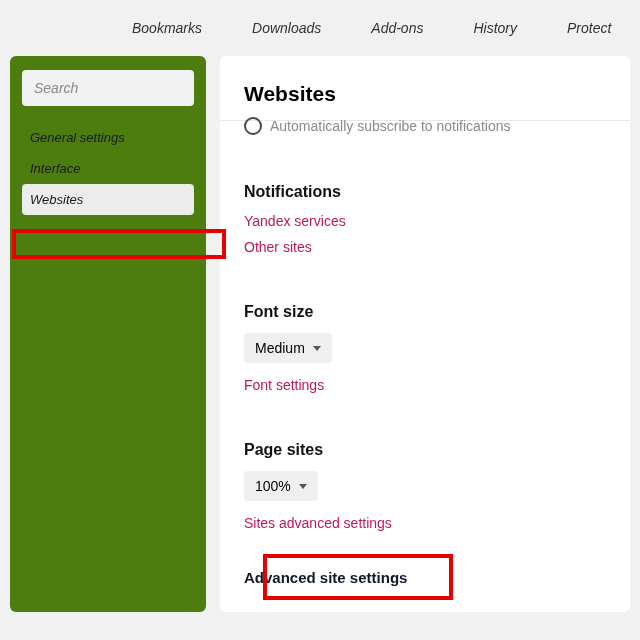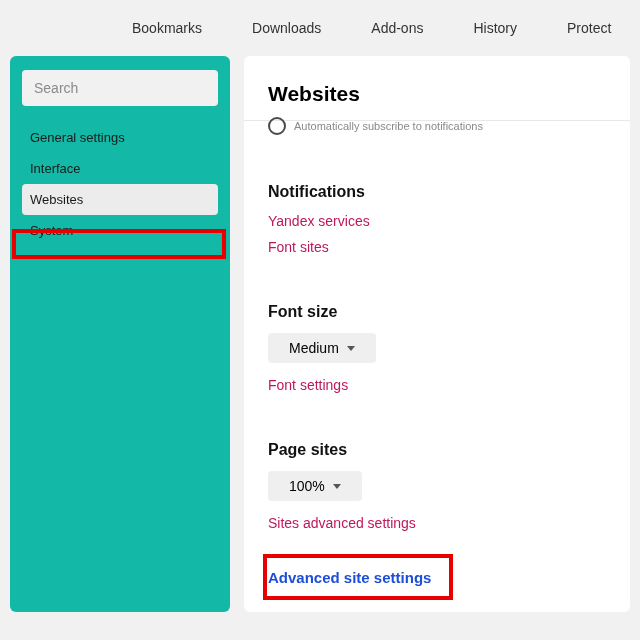--- a/index.html
+++ b/index.html
@@ -1,34 +1,34 @@
 <!DOCTYPE html>
 <html><head>
   <meta charset="utf-8">
   <style>
     * { margin: 0; padding: 0; box-sizing: border-box; font-family: Arial, Helvetica, sans-serif; }
     body { width: 640px; height: 640px; background: #f1f1f1; overflow: hidden; }
     .topnav { display: flex; align-items: center; height: 56px; padding-left: 120px; gap: 26px; }
-    .topnav-item { font-size: 14px; color: #333; cursor: pointer; padding: 5px 12px; border-radius: 14px; }
+    .topnav-item { font-size: 14px; color: #333; cursor: pointer; padding: 5px 12px; border-radius: 14px; font-style: italic; }
     .topnav-item.active { background: #dedede; }
     .layout { display: flex; gap: 14px; padding: 0 10px; }
-    .sidebar { width: 220px; background: #14b8a6; border-radius: 6px; padding: 14px 12px; }
+    .sidebar { width: 196px; background: #4d7c0f; border-radius: 6px; padding: 14px 12px; font-style: italic; }
     .search { background: #f1f1f1; border-radius: 4px; padding: 10px 12px; color: #8a8a8a; font-size: 14px; margin-bottom: 16px; }
     .side-item { padding: 8px 8px; font-size: 13px; color: #1a1a1a; cursor: pointer; border-radius: 4px; }
     .side-item.active { background: #ececec; }
     .main { flex: 1; background: #fff; border-radius: 6px; padding: 26px 24px 12px 24px; height: 556px; position: relative; overflow: hidden; }
     h1 { font-size: 21px; font-weight: 600; margin-bottom: 14px; }
     .divider { border: none; border-top: 1px solid #e8e8e8; width: 200%; margin-left: -24px; }
-    .trunc { color: #8a8a8a; font-size: 11px; display: flex; align-items: center; gap: 8px; margin-top: -4px; }
+    .trunc { color: #8a8a8a; font-size: 14px; display: flex; align-items: center; gap: 8px; margin-top: -4px; }
     .ring { width: 18px; height: 18px; border: 2px solid #4a4a4a; border-radius: 50%; display: inline-block; }
     .section { margin-top: 48px; }
     .sec-title { font-size: 16px; font-weight: 600; margin-bottom: 12px; color: #111; }
     .link { color: #be185d; font-size: 14px; display: block; margin-bottom: 10px; cursor: pointer; }
-    .boldlink { color: #1d4ed8; font-size: 15px; font-weight: 700; cursor: pointer; display: inline-block; }
-    .select-pill { background: #efefef; border-radius: 4px; padding: 7px 21px; font-size: 14px; display: inline-flex; align-items: center; gap: 8px; margin-bottom: 14px; cursor: pointer; }
+    .boldlink { color: #0f172a; font-size: 15px; font-weight: 700; cursor: pointer; display: inline-block; }
+    .select-pill { background: #efefef; border-radius: 4px; padding: 7px 11px; font-size: 14px; display: inline-flex; align-items: center; gap: 8px; margin-bottom: 14px; cursor: pointer; }
     .chev { width: 0; height: 0; border-left: 4px solid transparent; border-right: 4px solid transparent; border-top: 5px solid #555; display: inline-block; }
     .hl { position: absolute; border: 4px solid #e60000; pointer-events: none; }
     .hl1 { left: 12px; top: 229px; width: 214px; height: 30px; }
     .hl2 { left: 263px; top: 554px; width: 190px; height: 46px; }
     .spacer8 { height: 8px; }
   </style>
 </head>
 <body>
 
 <div class="topnav">
@@ -39,35 +39,34 @@
   <div class="topnav-item">Protect</div>
 
 </div>
 
 <div class="layout">
   <div class="sidebar">
     <div class="search">Search</div>
     <div class="side-item">General settings</div>
     <div class="side-item">Interface</div>
     <div class="side-item active">Websites</div>
-    <div class="side-item">System</div>
   </div>
 
   <div class="main">
     <h1>Websites</h1>
     <hr class="divider">
     <div class="trunc">
       <span class="ring"></span>
       <span style="text-decoration: line-through; text-decoration-color: rgba(0,0,0,0);">Automatically subscribe to notifications</span>
     </div>
 
     <div class="section">
       <div class="sec-title">Notifications</div>
       <a class="link">Yandex services</a>
-      <a class="link">Font sites</a>
+      <a class="link">Other sites</a>
     </div>
 
     <div class="section">
       <div class="sec-title">Font size</div>
       <div class="select-pill">
         <span>Medium</span>
         <span class="chev"></span>
       </div>
       <a class="link">Font settings</a>
     </div>

